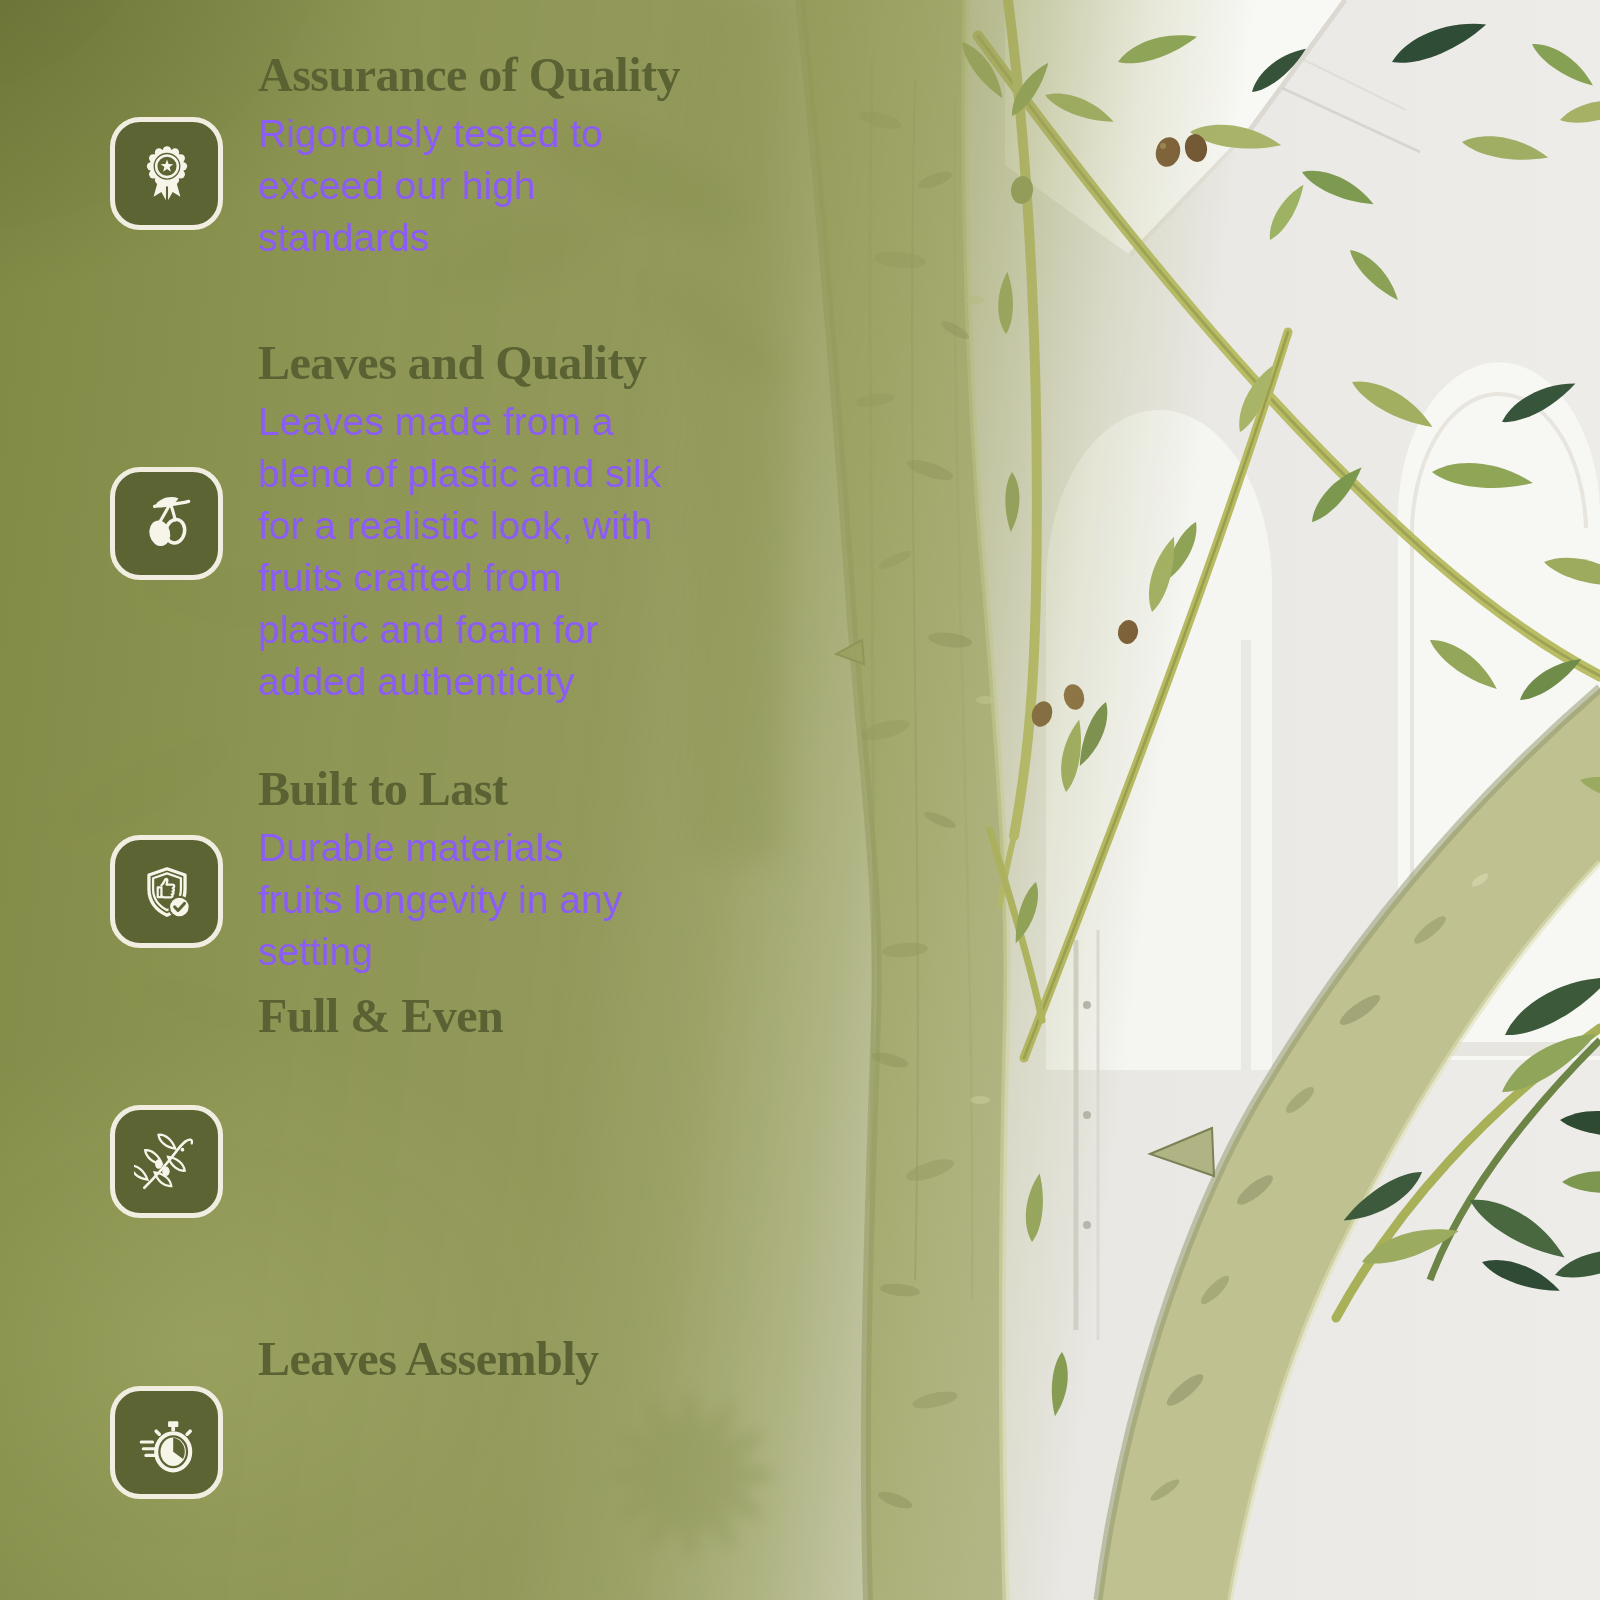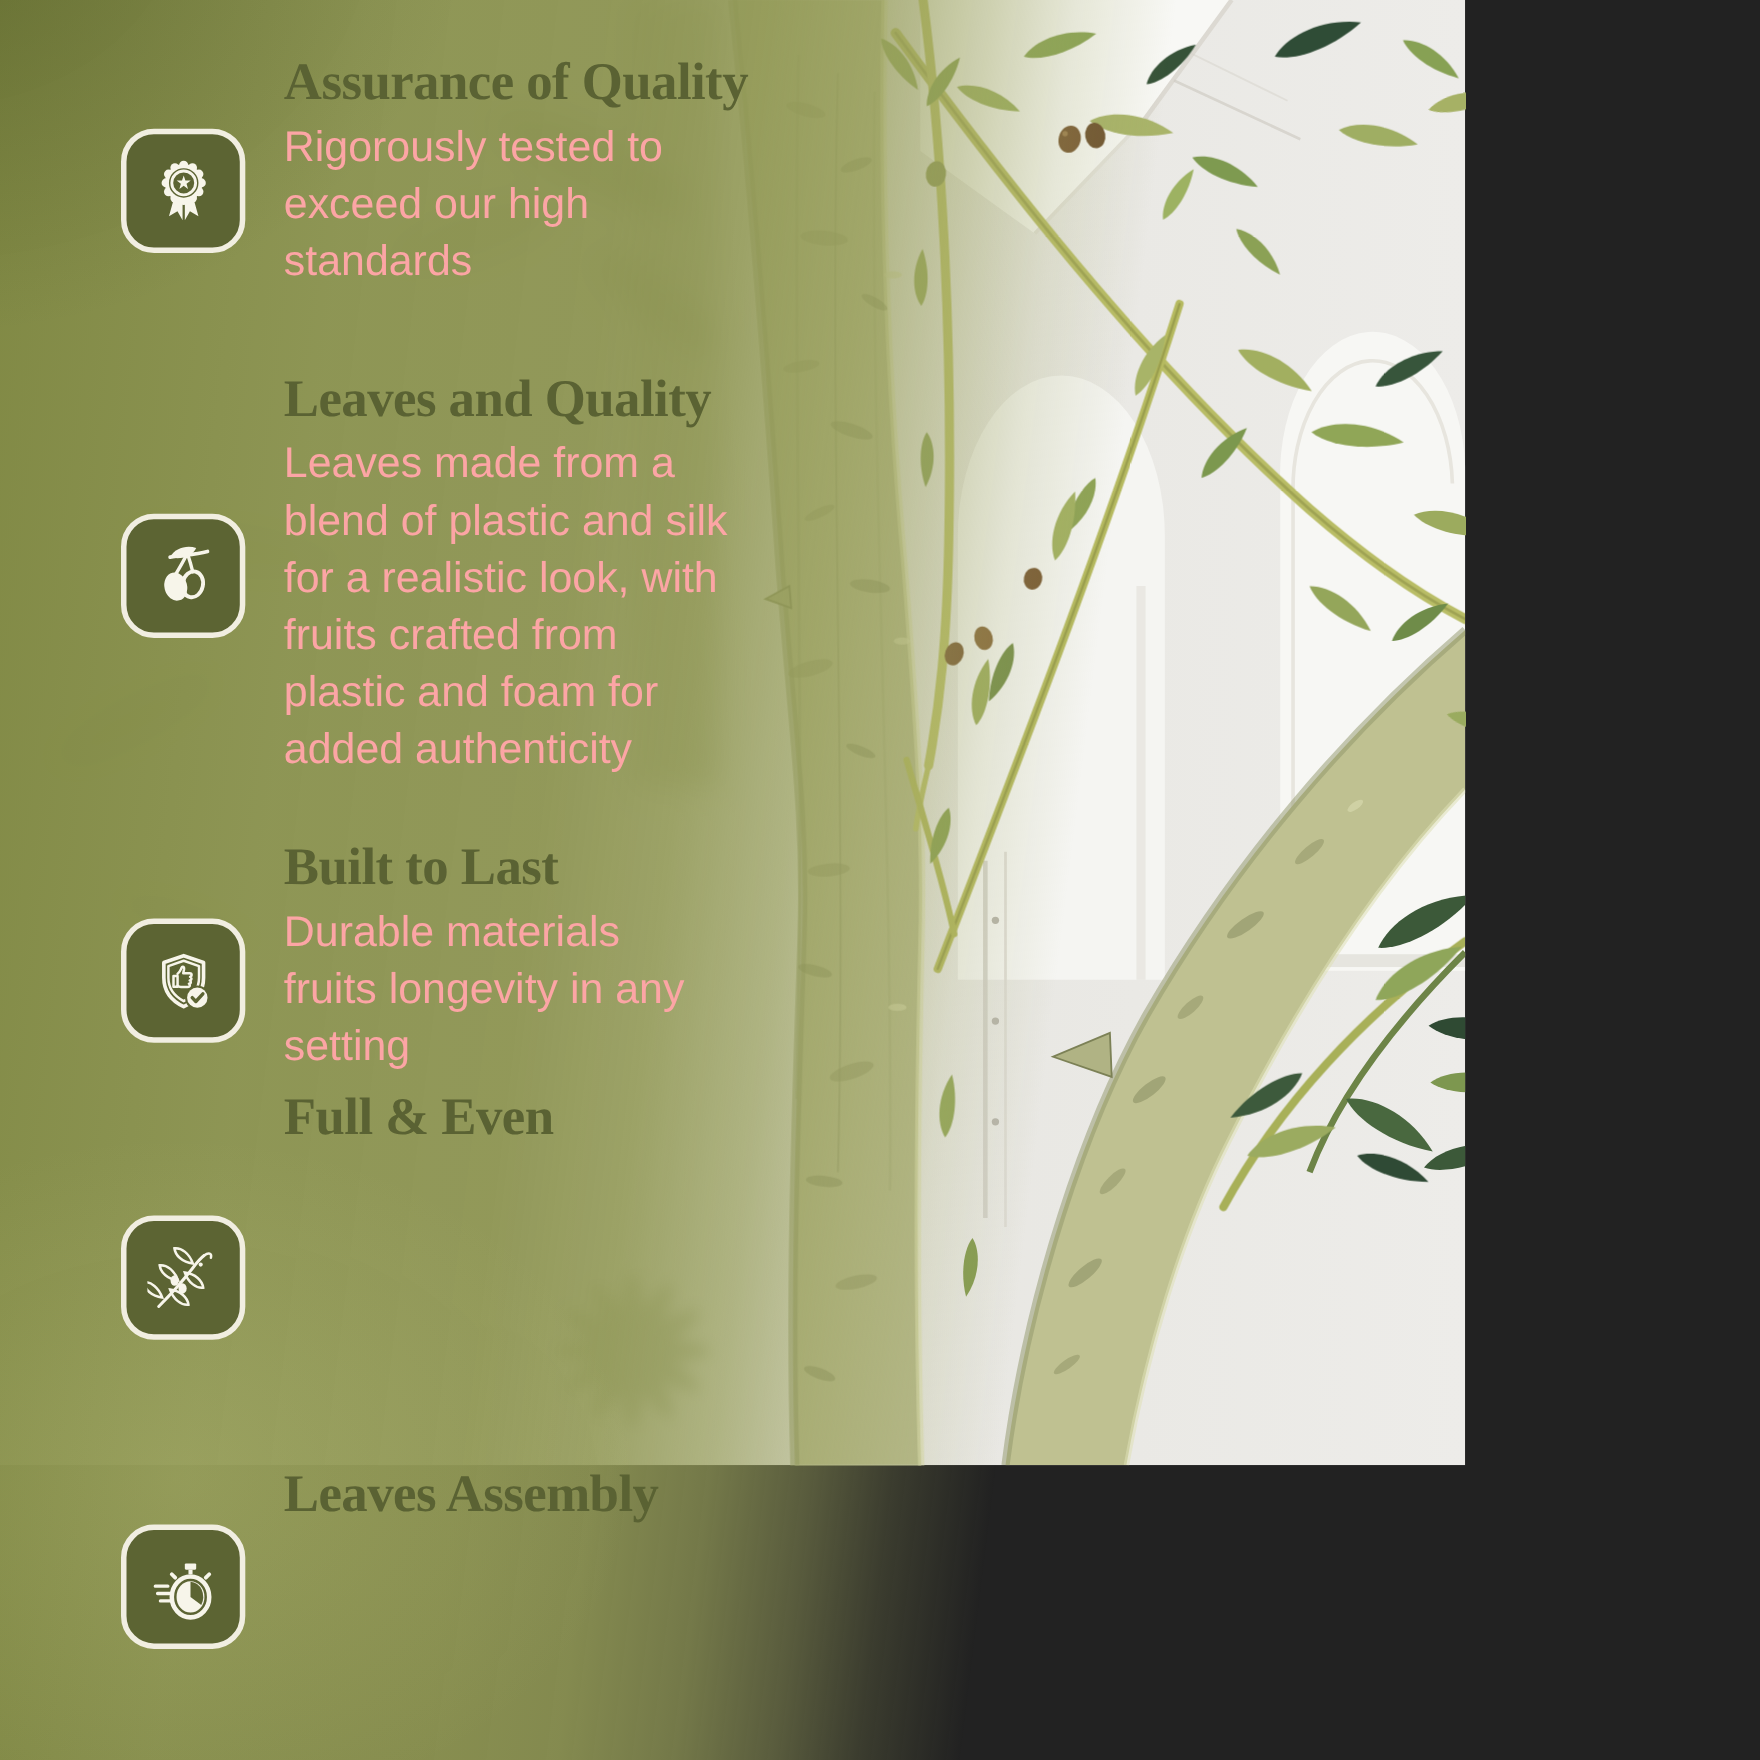--- a/index.html
+++ b/index.html
@@ -1,16 +1,16 @@
 <!DOCTYPE html>
 <html><head>
 <meta charset="utf-8">
 <style>
   html,body{margin:0;padding:0;background:#222;}
-  .canvas{position:relative;width:1332px;height:1600px;overflow:hidden;
+  .canvas{position:relative;width:1600px;height:1600px;overflow:hidden;
           font-family:"Liberation Sans","DejaVu Sans",sans-serif;}
   .photo{position:absolute;inset:0;z-index:0;}
   .overlay{position:absolute;inset:0;z-index:1;pointer-events:none;
     background:
       radial-gradient(900px 700px at -5% -5%, rgba(52,62,20,0.35), rgba(52,62,20,0) 55%),
       radial-gradient(700px 520px at 12% 84%, rgba(205,210,140,0.18), rgba(205,210,140,0) 60%),
       linear-gradient(97deg,
         rgba(125,134,63,0.97) 0%,
         rgba(139,147,80,0.97) 22%,
         rgba(141,148,82,0.95) 38%,
@@ -20,21 +20,21 @@
         rgba(159,165,98,0.20) 64%,
         rgba(159,165,98,0.00) 70%);}
   .features{position:absolute;inset:0;z-index:2;}
   .tile{position:absolute;left:110px;width:113px;height:113px;box-sizing:border-box;
         background:#5c6433;border:5px solid #f1eee1;border-radius:30px;
         display:flex;align-items:center;justify-content:center;}
   .tile svg{width:66px;height:66px;display:block;}
   .ftext{position:absolute;left:258px;width:530px;}
   .ftext h2{font-family:"Liberation Serif","DejaVu Serif",serif;font-weight:700;
             font-size:48px;line-height:1.12;letter-spacing:-0.5px;color:#5a6233;margin:0;}
-  .ftext p{font-size:39px;line-height:52px;color:#fca5a5;margin:6px 0 0;white-space:pre-line;}
+  .ftext p{font-size:39px;line-height:52px;color:#8b5cf6;margin:6px 0 0;white-space:pre-line;}
   .t1{top:117px}.t2{top:467px}.t3{top:835px}.t4{top:1105px}.t5{top:1386px}
   .x1{top:48px}.x2{top:336px}.x3{top:762px}.x4{top:989px}.x5{top:1332px}
 </style>
 </head>
 <body>
 
 <div class="canvas">
 
   <svg class="photo" viewBox="0 0 1600 1600">
     <defs>

